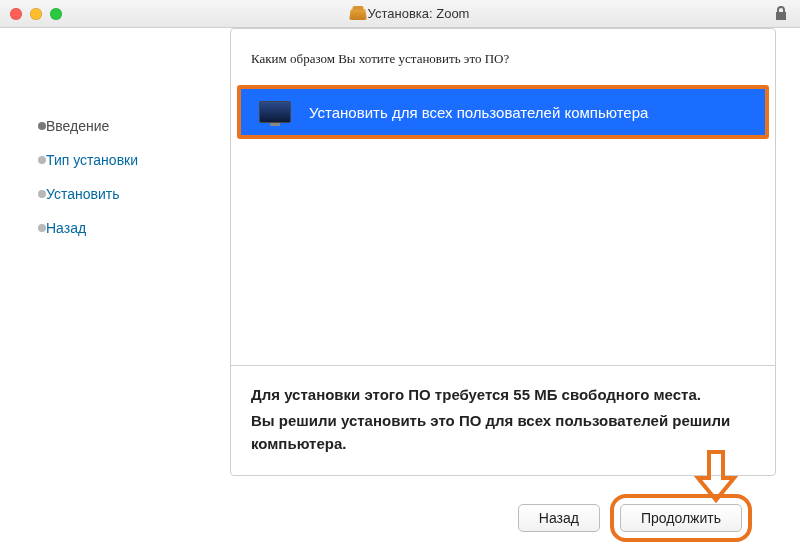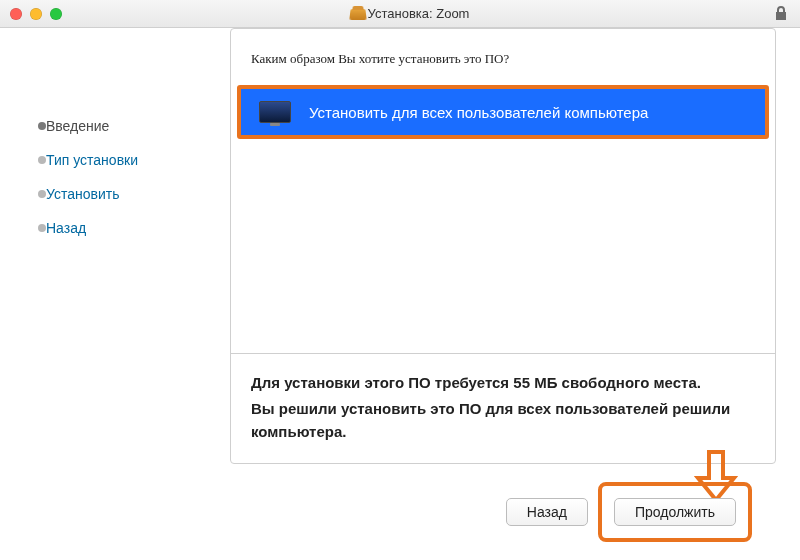--- a/index.html
+++ b/index.html
@@ -192,22 +192,22 @@
     font-size: 14px;
     padding: 5px 20px;
     background: linear-gradient(#fff, #f2f2f2);
     border: 1px solid #bcbcbc;
     border-radius: 5px;
     cursor: pointer;
     color: #222;
   }
   .btn-highlight {
     border: 4px solid #e9731f;
-    border-radius: 8px;
-    padding: 12px;
+    border-radius: 16px;
+    padding: 6px;
     display: inline-block;
   }
   .btn-highlight .btn { margin:0; }
 
   .arrow-annot {
     position: absolute;
     right: 62px;
     bottom: 56px;
     width: 44px;
     height: 56px;

